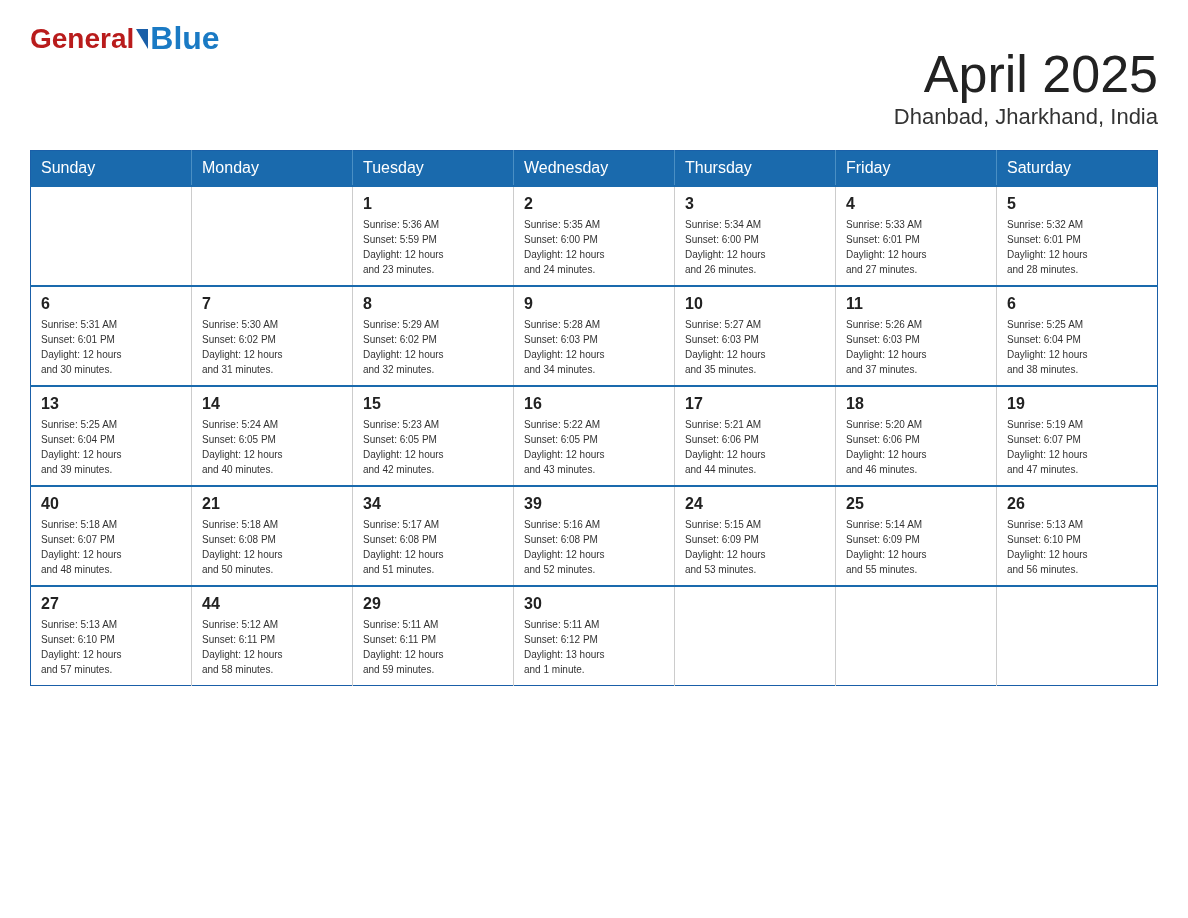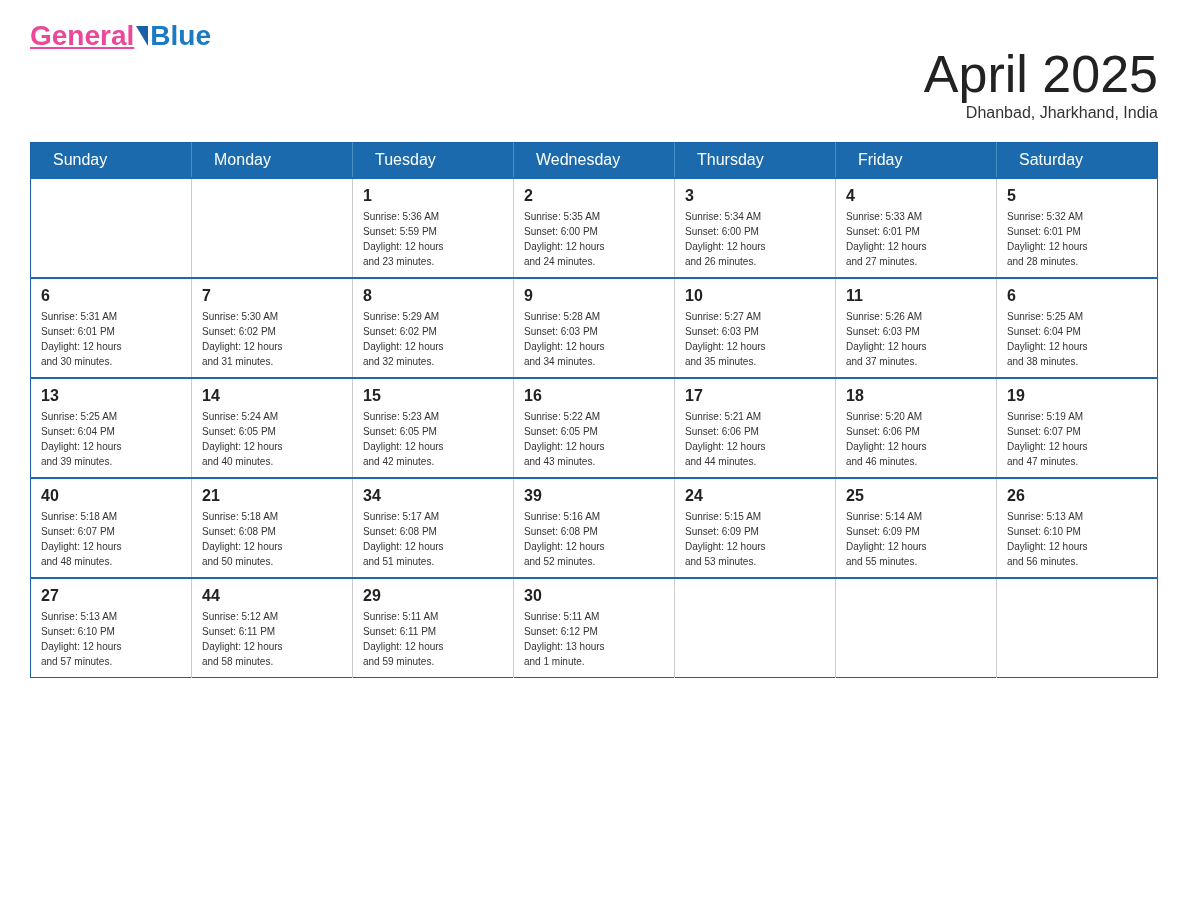--- a/index.html
+++ b/index.html
@@ -21,58 +21,58 @@
       flex-direction: column;
       align-items: flex-start;
     }
     .logo-text {
       display: flex;
       align-items: center;
       font-size: 28px;
       font-weight: bold;
       color: #333;
     }
-    .logo-general { color: #ec4899; text-decoration: underline; }
+    .logo-general { color: #b91c1c; }
     .logo-arrow {
       width: 0;
       height: 0;
       border-left: 12px solid transparent;
       border-right: 0px solid transparent;
       border-top: 20px solid #1a5fa8;
       margin: 0 2px;
       display: inline-block;
     }
     .logo-blue {
       color: #1a7ac4;
-      font-size: 28px;
+      font-size: 32px;
       font-weight: bold;
     }
     .title-block {
       text-align: right;
     }
     .title-block h1 {
       font-size: 52px;
       font-weight: normal;
       color: #222;
       margin-top: 24px;
     }
     .title-block h2 {
-      font-size: 16px;
+      font-size: 22px;
       font-weight: normal;
       color: #333;
     }
     .calendar {
       width: 100%;
       border-collapse: collapse;
       border: 1px solid #1a5fa8;
     }
     .calendar thead tr th {
       background-color: #1a6aad;
       color: #ffffff;
-      padding: 8px 22px;
+      padding: 8px 10px;
       text-align: left;
       font-size: 16px;
       font-weight: normal;
       border-right: 1px solid #4a8fc4;
     }
     .calendar thead tr th:last-child {
       border-right: none;
     }
     .calendar tbody tr td {
       vertical-align: top;

